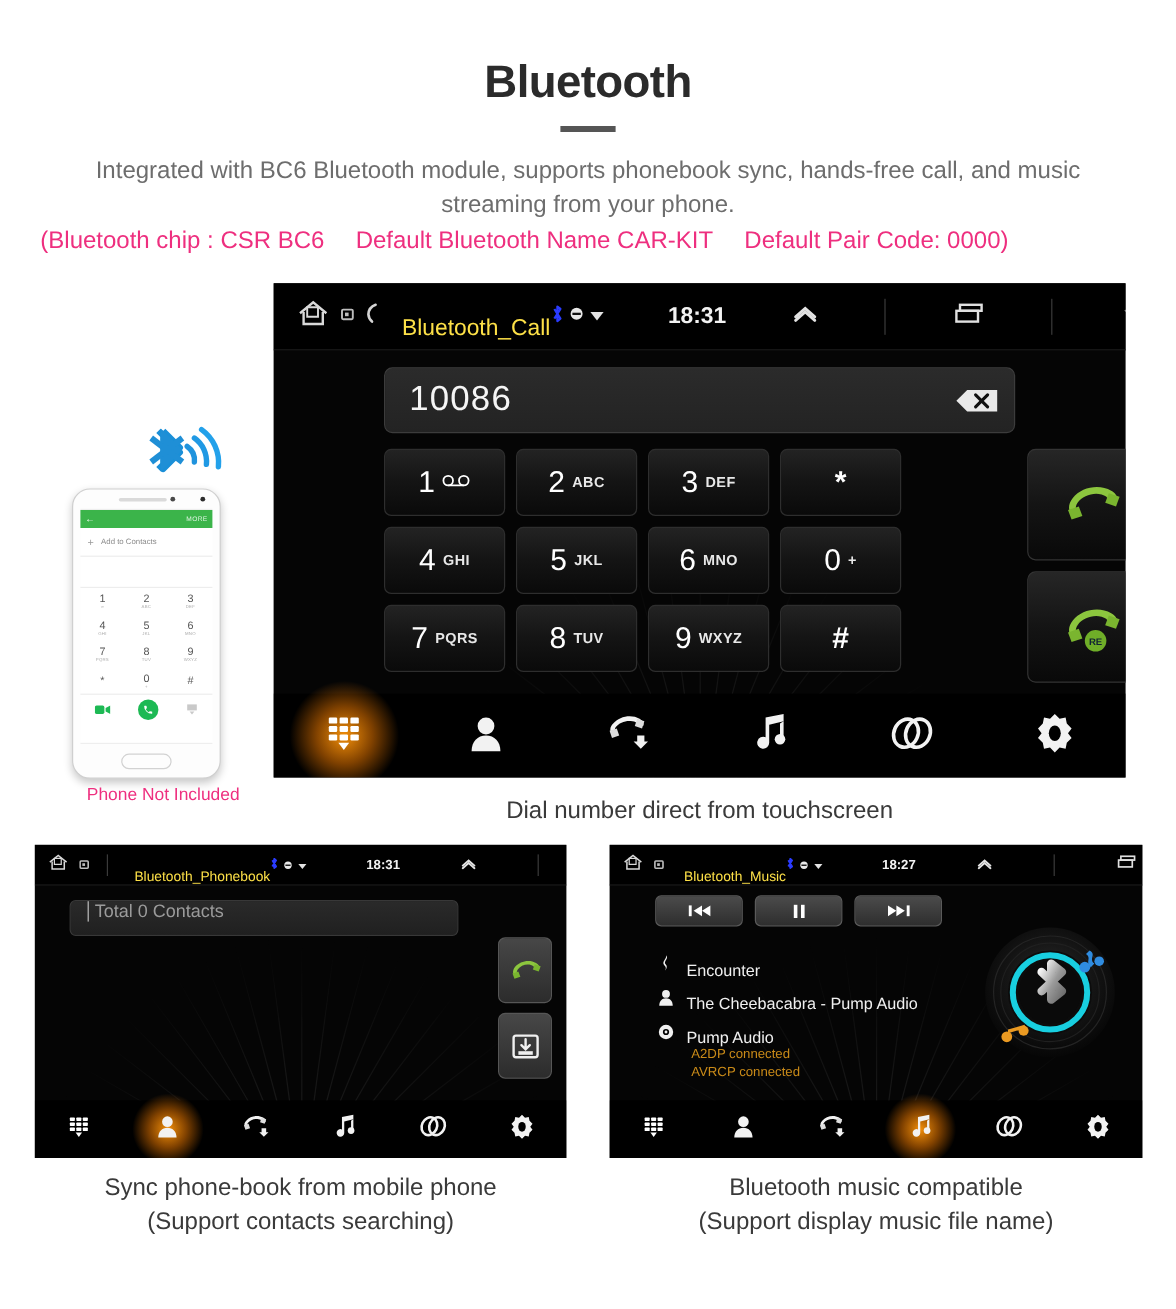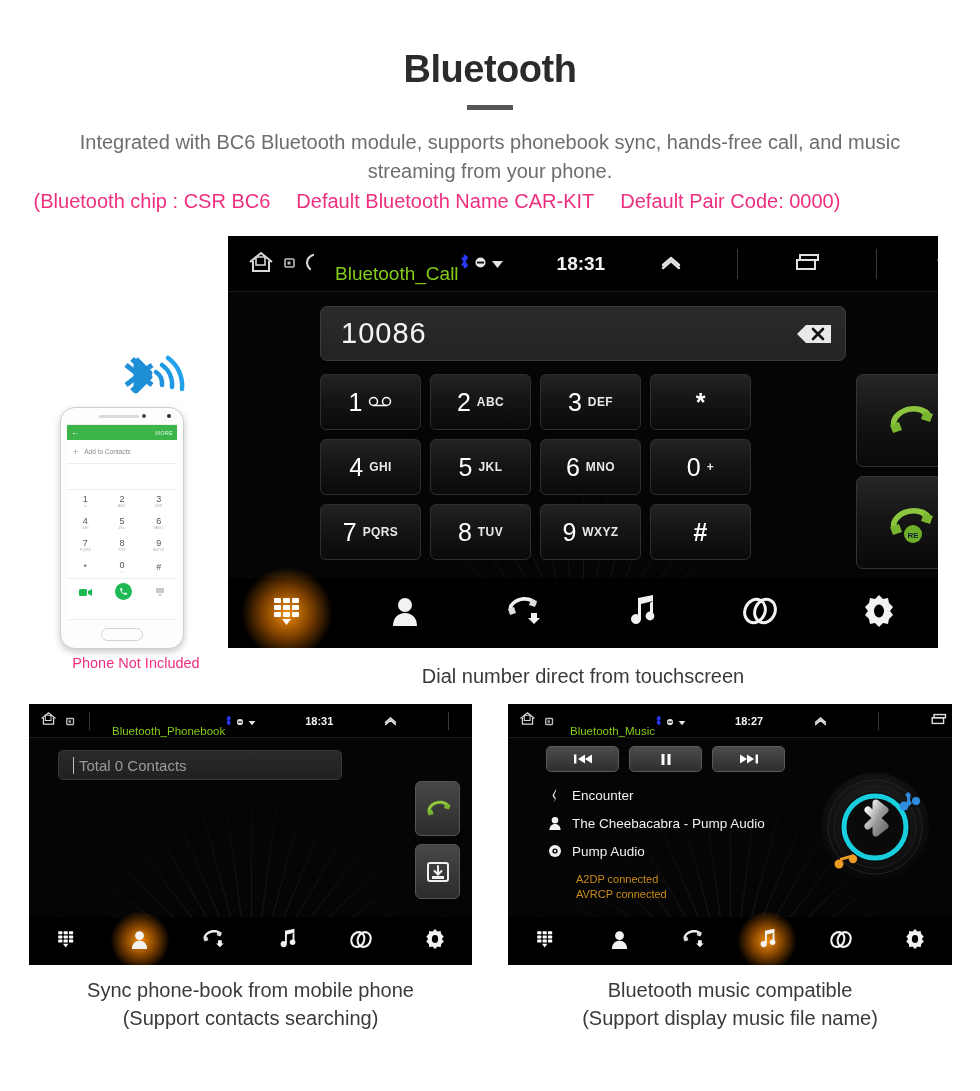--- a/index.html
+++ b/index.html
@@ -56,21 +56,21 @@
   
   .statusbar {
     position:absolute; left:0; top:0; width:100%;
     display:flex; align-items:center;
     background:#000;
     border-bottom:1px solid #1b1b1b;
   }
   .sb-main { height:56px; padding:0 12px 0 18px; }
   .sb-sub  { height:34px; padding:0 16px 0 10px;justify-content:space-between; }
   .sb-left { display:flex; align-items:center; gap:8px; }
-  .sb-title { color:#84cc16;margin-top:20px; }
+  .sb-title { color:#fde047;margin-top:20px; }
   .sb-main .sb-title { font-size:19px; margin-left:10px; }
   .sb-sub .sb-title  { font-size:11.5px; margin-left:8px; }
   .sb-spacer { flex:1 1 auto; }
   .sb-right { display:flex; align-items:center;gap:44px; }
   .sb-clock { color:#f2f2f2; font-weight:bold; }
   .sb-main .sb-clock { font-size:19px; margin:0 10px 0 9px; }
   .sb-sub  .sb-clock { font-size:11px; margin:0 6px 0 5px; }
   .sb-icons { display:flex; align-items:center; gap:4px; }
   .divider-v { width:1px; background:#3a3a3a; }
   .sb-main .divider-v { height:30px; margin:0 10px; }
@@ -174,24 +174,24 @@
   .cap-main { left:228px; top:662px; width:710px; }
   .cap-left { left:29px;  top:976px; width:443px; }
   .cap-right{ left:508px; top:976px; width:444px; }
 
   
   .panel { position:absolute; background:#050505; overflow:hidden; }
   .panel-left  { left:29px;  top:704px; width:443px; height:261px; }
   .panel-right { left:508px; top:704px; width:444px; height:261px; }
 
   .search-box {
-    position:absolute; left:29px; top:46px; width:284px; height:30px;
+    position:absolute; left:29px; top:46px; width:324px; height:30px;
     background:linear-gradient(to bottom,#2a2a2a,#202020);
     border:1px solid #383838; border-radius:5px;
-    display:flex; align-items:center; padding-left:14px;
+    display:flex; align-items:flex-start; padding-left:14px;
   }
   .search-box .caret { width:1px; height:17px; background:#bdbdbd; margin-right:5px; }
   .search-box .ph { color:#9b9b9b; font-size:15px; }
 
   .sidebtn {
     position:absolute; right:12px; width:45px; height:55px; border-radius:6px;
     background:linear-gradient(to bottom,#474747,#2c2c2c);
     border:1px solid #565656;
     display:flex; align-items:center; justify-content:center;
   }
@@ -200,21 +200,21 @@
 
   
   .mctrls { position:absolute; left:38px; top:42px; display:flex; gap:10px; }
   .mbtn {
     width:73px; height:26px; border-radius:5px;
     background:linear-gradient(to bottom,#4b4b4b,#2e2e2e);
     border:1px solid #5a5a5a;
     display:flex; align-items:center; justify-content:center;
   }
   .mlist { position:absolute; left:40px; top:84px; }
-  .mrow { display:flex; align-items:flex-start; gap:10px; height:28px; }
+  .mrow { display:flex; align-items:flex-end; gap:10px; height:28px; }
   .mrow .mtext { color:#f0f0f0; font-size:13.5px; }
   .msub { color:#c98a18; font-size:11px; line-height:14.5px; margin-left:28px; }
   .album { position:absolute; right:18px; top:66px; width:118px; height:118px; }
 </style>
 </head>
 <body>
 
 <div class="page">
 
   <div class="title">Bluetooth</div>

